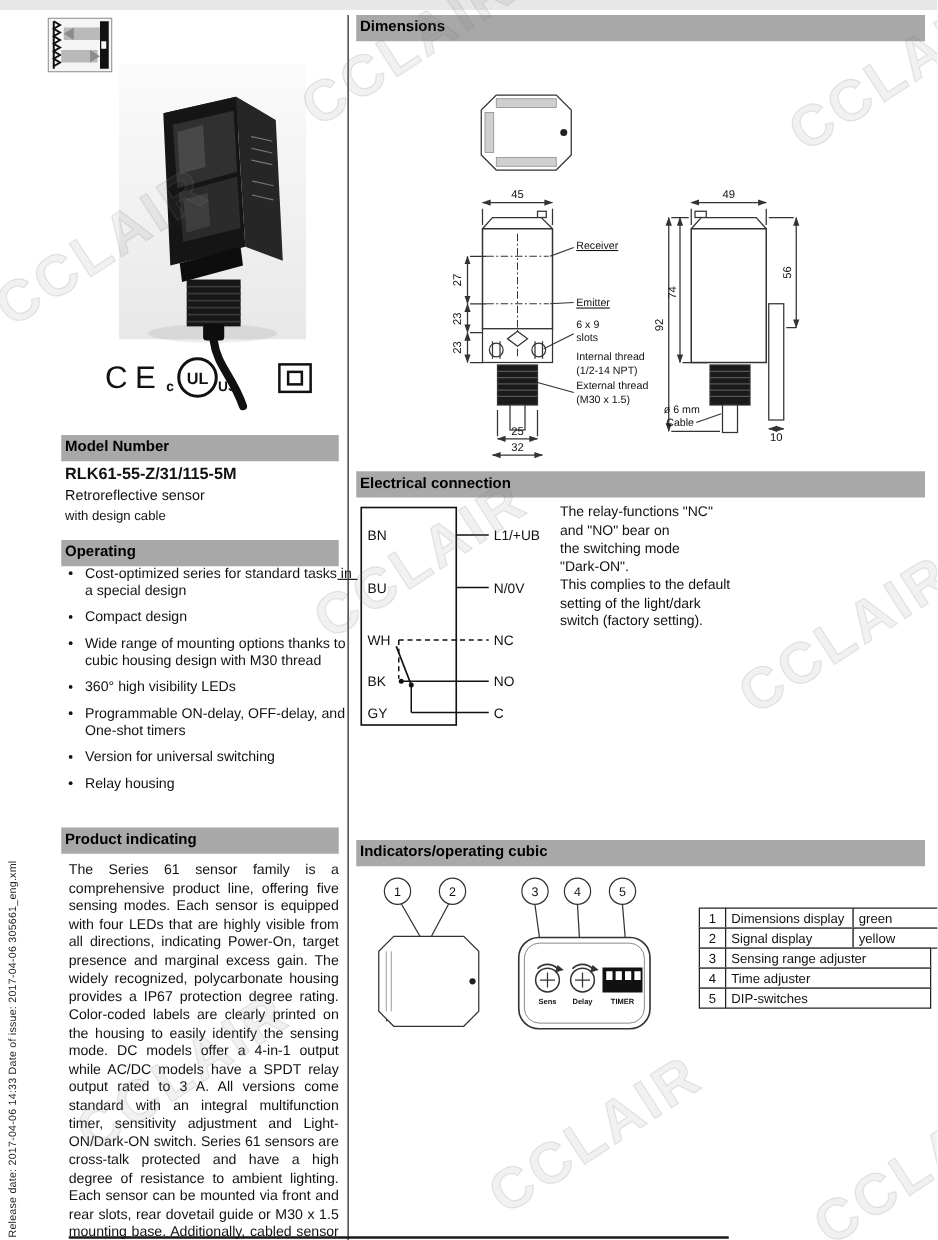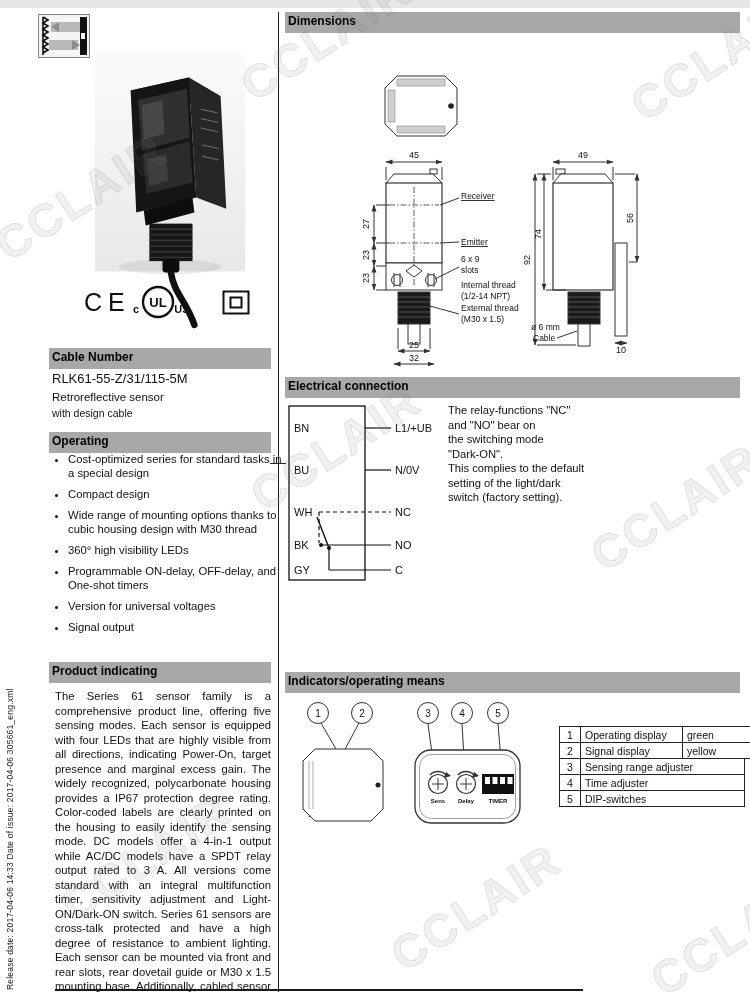--- a/index.html
+++ b/index.html
@@ -16,21 +16,21 @@
   .sidebar-note{position:absolute;left:5px;top:615px;height:375px;writing-mode:vertical-rl;
        transform:rotate(180deg);font-size:8.5px;color:#222;letter-spacing:0.2px;}
   .wm{position:absolute;font-weight:bold;font-size:46px;letter-spacing:3px;
       color:rgba(120,120,120,0.10);-webkit-text-stroke:1px rgba(130,130,130,0.18);
       transform:rotate(-33deg);pointer-events:none;white-space:nowrap;}
   .photo{position:absolute;left:95px;top:42px;width:150px;height:292px;}
   .retroicon{position:absolute;left:38px;top:14px;}
   .ce{position:absolute;left:84px;top:288px;font-size:25px;letter-spacing:6px;font-weight:500;}
   .ulmark{position:absolute;left:126px;top:283px;}
   .sqmark{position:absolute;left:222px;top:290px;}
-  .modelnum{position:absolute;left:52px;top:371px;font-size:13px;font-weight:normal;}
+  .modelnum{position:absolute;left:52px;top:371px;font-size:13px;font-weight:bold;}
   .modeltype{position:absolute;left:52px;top:391px;font-size:11.5px;}
   .modelnote{position:absolute;left:52px;top:407px;font-size:10.5px;}
   .features{position:absolute;left:52px;top:452px;width:216px;margin:0;padding:0 0 0 16px;
        font-size:11.3px;line-height:14px;}
   .features li{margin-bottom:7px;}
   .prodinfo{position:absolute;left:55px;top:689px;width:216px;font-size:11.3px;
        line-height:14.5px;text-align:justify;}
   .elnote{position:absolute;left:448px;top:403px;width:245px;font-size:11.2px;
        line-height:14.5px;white-space:pre-line;}
   .dimsvg{position:absolute;left:285px;top:38px;}
@@ -105,34 +105,34 @@
     <circle cx="32" cy="19" r="15" fill="none" stroke="#111" stroke-width="2.4"></circle>
     <text x="32" y="24" font-size="13" font-weight="bold" text-anchor="middle">UL</text>
     <text x="10" y="30" font-size="11" font-weight="bold" text-anchor="middle">c</text>
     <text x="56" y="30" font-size="11" font-weight="bold" text-anchor="middle">US</text>
   </svg>
   <svg class="sqmark" width="28" height="26" viewBox="0 0 28 26">
     <rect x="1.5" y="1.5" width="25" height="22" fill="none" stroke="#111" stroke-width="2"></rect>
     <rect x="8.5" y="7.5" width="11" height="10" fill="none" stroke="#111" stroke-width="2"></rect>
   </svg>
 
-  <div class="bar bar-left" style="top:348px;">Cable Number</div>
+  <div class="bar bar-left" style="top:348px;">Model Number</div>
   <div class="modelnum">RLK61-55-Z/31/115-5M</div>
   <div class="modeltype">Retroreflective sensor</div>
   <div class="modelnote">with design cable</div>
 
   <div class="bar bar-left" style="top:432px;">Operating</div>
   <ul class="features">
     <li>Cost-optimized series for standard tasks in a special design</li>
     <li>Compact design</li>
     <li>Wide range of mounting options thanks to cubic housing design with M30 thread</li>
     <li>360° high visibility LEDs</li>
     <li>Programmable ON-delay, OFF-delay, and One-shot timers</li>
-    <li>Version for universal voltages</li>
-    <li>Signal output</li>
+    <li>Version for universal switching</li>
+    <li>Relay housing</li>
   </ul>
 
   <div class="bar bar-left" style="top:662px;">Product indicating</div>
   <div class="prodinfo">The Series 61 sensor family is a comprehensive product line, offering five sensing modes. Each sensor is equipped with four LEDs that are highly visible from all directions, indicating Power-On, target presence and marginal excess gain. The widely recognized, polycarbonate housing provides a IP67 protection degree rating. Color-coded labels are clearly printed on the housing to easily identify the sensing mode. DC models offer a 4-in-1 output while AC/DC models have a SPDT relay output rated to 3 A. All versions come standard with an integral multifunction timer, sensitivity adjustment and Light-ON/Dark-ON switch. Series 61 sensors are cross-talk protected and have a high degree of resistance to ambient lighting. Each sensor can be mounted via front and rear slots, rear dovetail guide or M30 x 1.5 mounting base. Additionally, cabled sensor models provide ½" - 14 NPT internal threads for use with flexible conduit.</div>
 
   <div class="divider"></div>
   <div class="foldtick"></div>
 
   <div class="bar bar-right" style="top:12px;">Dimensions</div>
   <svg class="dimsvg" width="458" height="332" viewBox="0 0 458 332">
@@ -280,21 +280,21 @@
     </g>
   </svg>
   <div class="elnote">The relay-functions "NC"
 and "NO" bear on
 the switching mode
 "Dark-ON".
 This complies to the default
 setting of the light/dark
 switch (factory setting).</div>
 
-  <div class="bar bar-right" style="top:672px;">Indicators/operating means</div>
+  <div class="bar bar-right" style="top:672px;">Indicators/operating cubic</div>
   <svg class="indsvg" width="270" height="135" viewBox="0 0 270 135">
     <g stroke="#333" stroke-width="1" fill="none">
       <line x1="36" y1="28" x2="90" y2="122"></line>
       <line x1="74" y1="28" x2="24" y2="122"></line>
       <line x1="143" y1="29" x2="150" y2="80"></line>
       <line x1="177" y1="29" x2="180" y2="80"></line>
       <line x1="213" y1="29" x2="217" y2="77"></line>
       <path d="M30,54 h56 l12,12 v48 l-12,12 h-56 l-12,-12 v-48 z" fill="#fff"></path>
       <line x1="24" y1="66" x2="24" y2="114" stroke="#999" stroke-width="0.8"></line>
       <line x1="28" y1="66" x2="28" y2="114" stroke="#999" stroke-width="0.8"></line>
@@ -334,21 +334,21 @@
     <g font-size="6" font-weight="bold" text-anchor="middle">
       <text x="153" y="108">Sens</text>
       <text x="181" y="108">Delay</text>
       <text x="213" y="108">TIMER</text>
     </g>
   </svg>
 
   <div class="itable">
     <div class="irow">
       <div class="icell num">1</div>
-      <div class="icell lab-s">Operating display</div>
+      <div class="icell lab-s">Dimensions display</div>
       <div class="icell val">green</div>
     </div>
     <div class="irow">
       <div class="icell num">2</div>
       <div class="icell lab-s">Signal display</div>
       <div class="icell val">yellow</div>
     </div>
     <div class="irow">
       <div class="icell num">3</div>
       <div class="icell lab-l">Sensing range adjuster</div>

